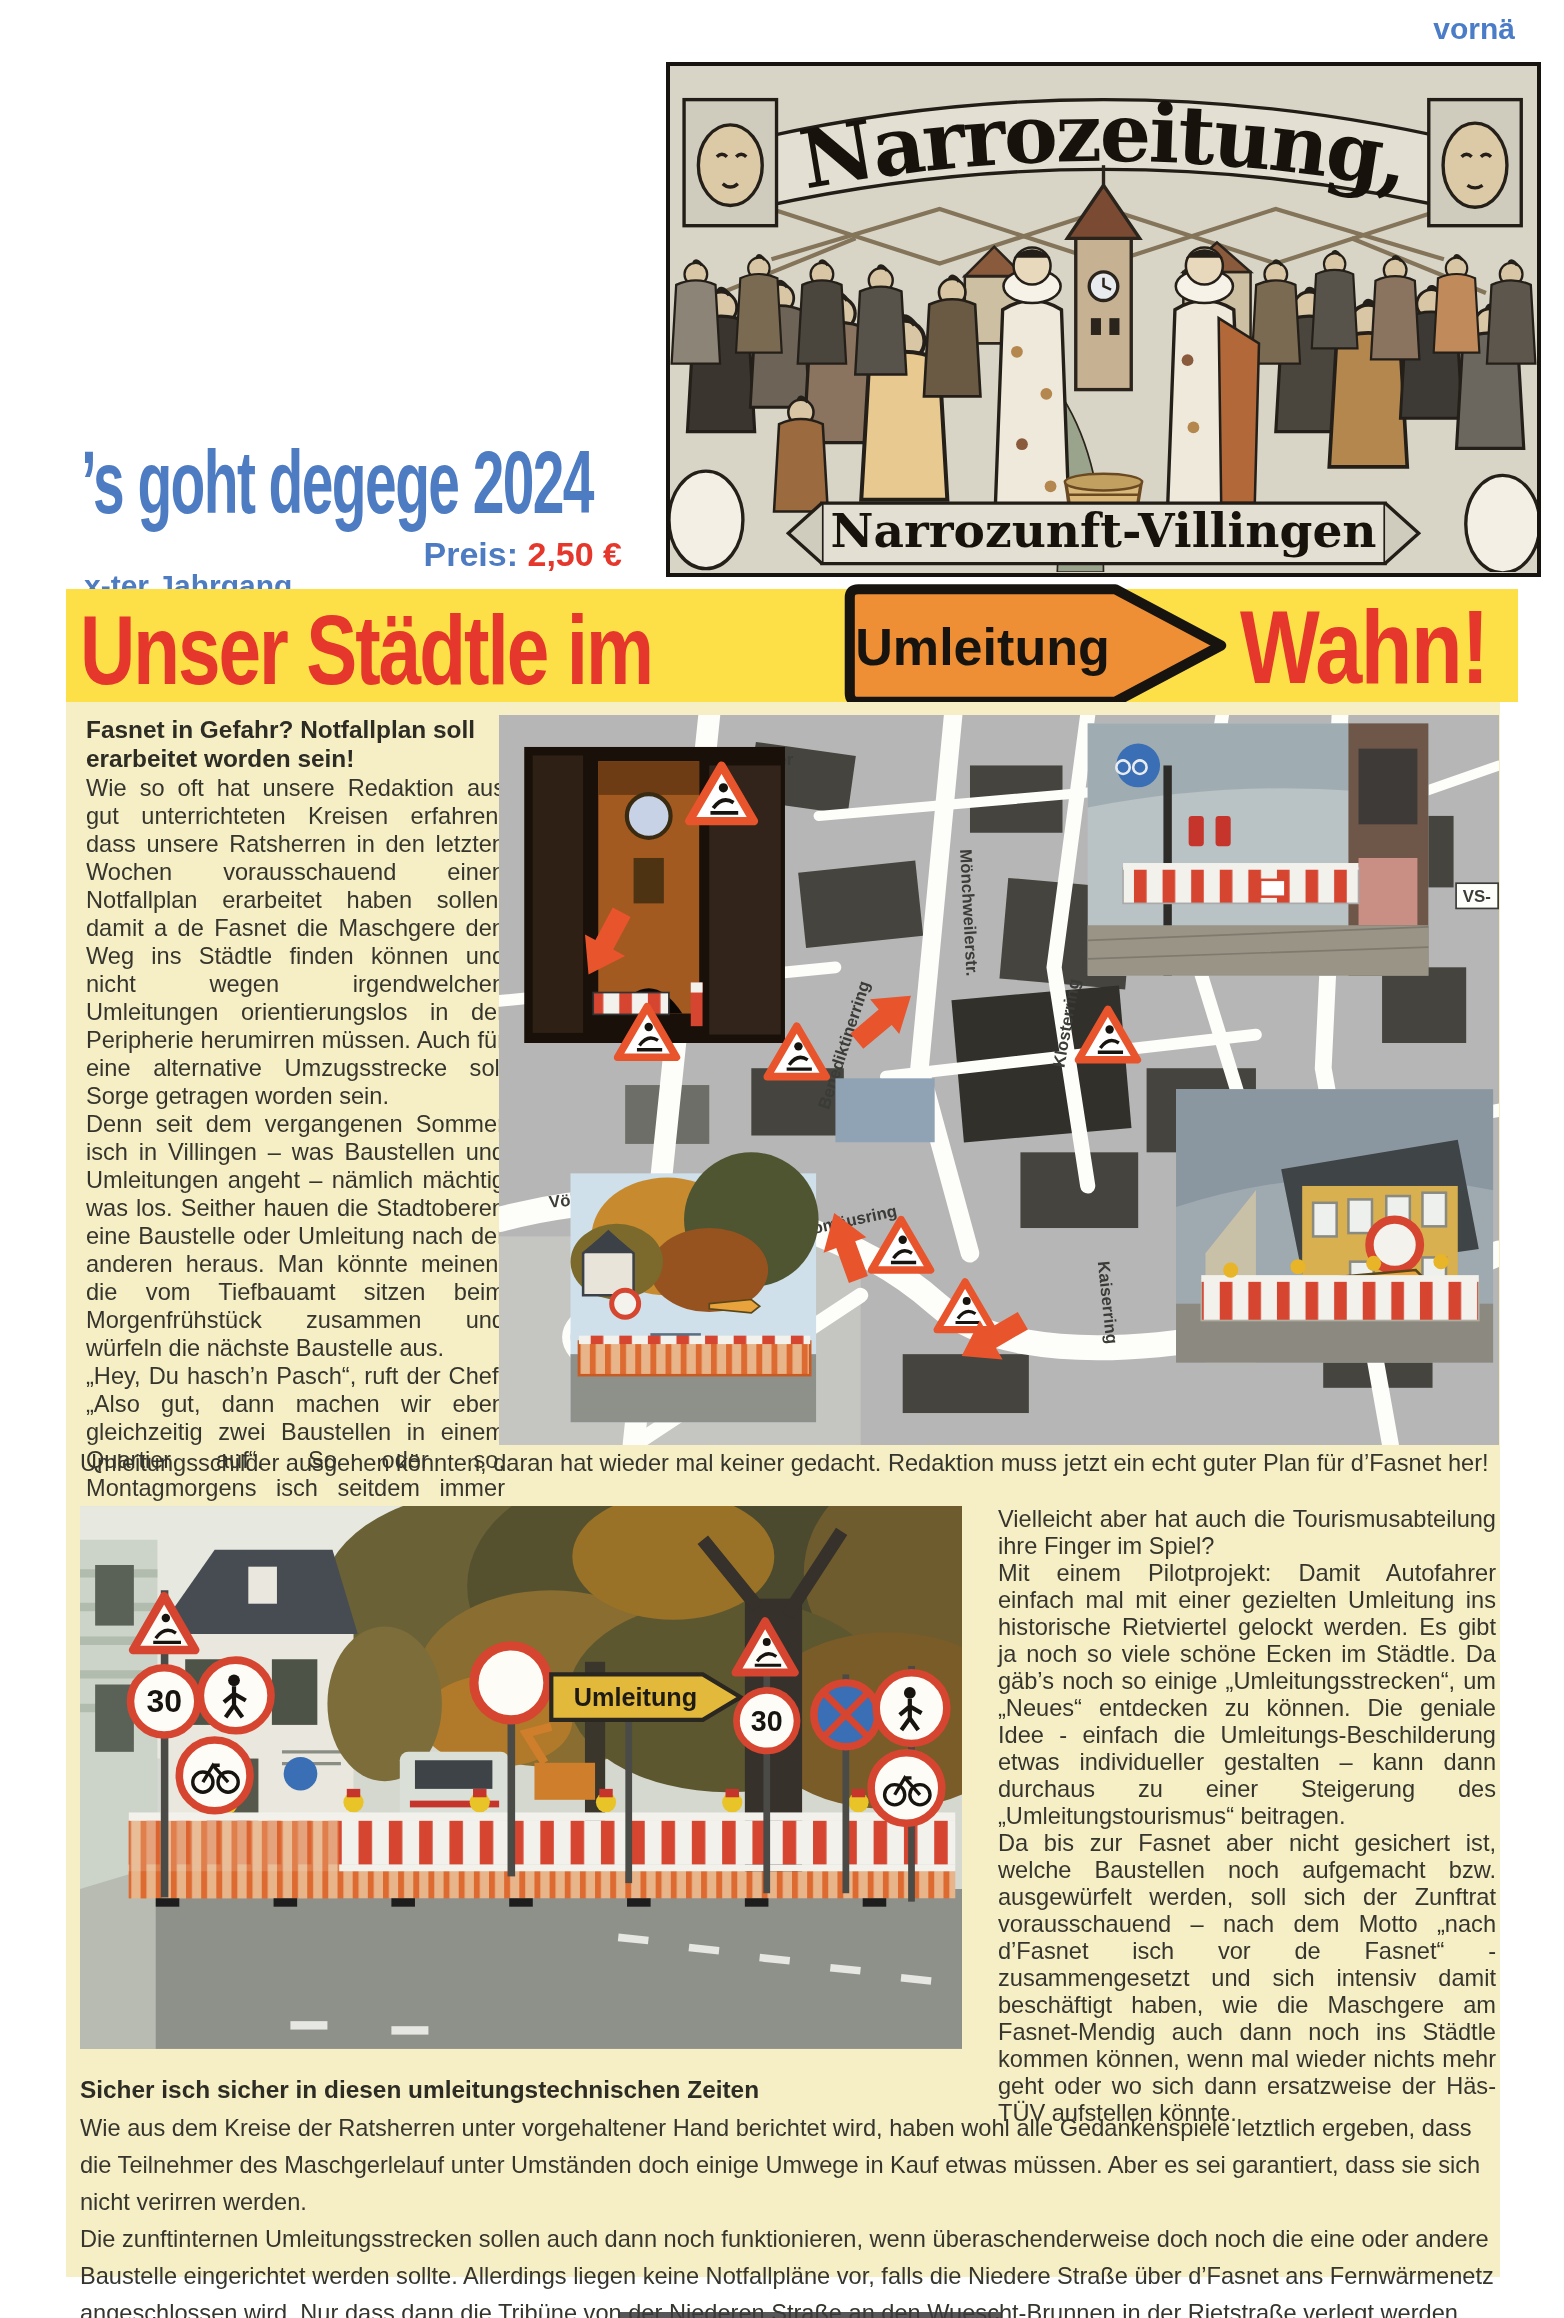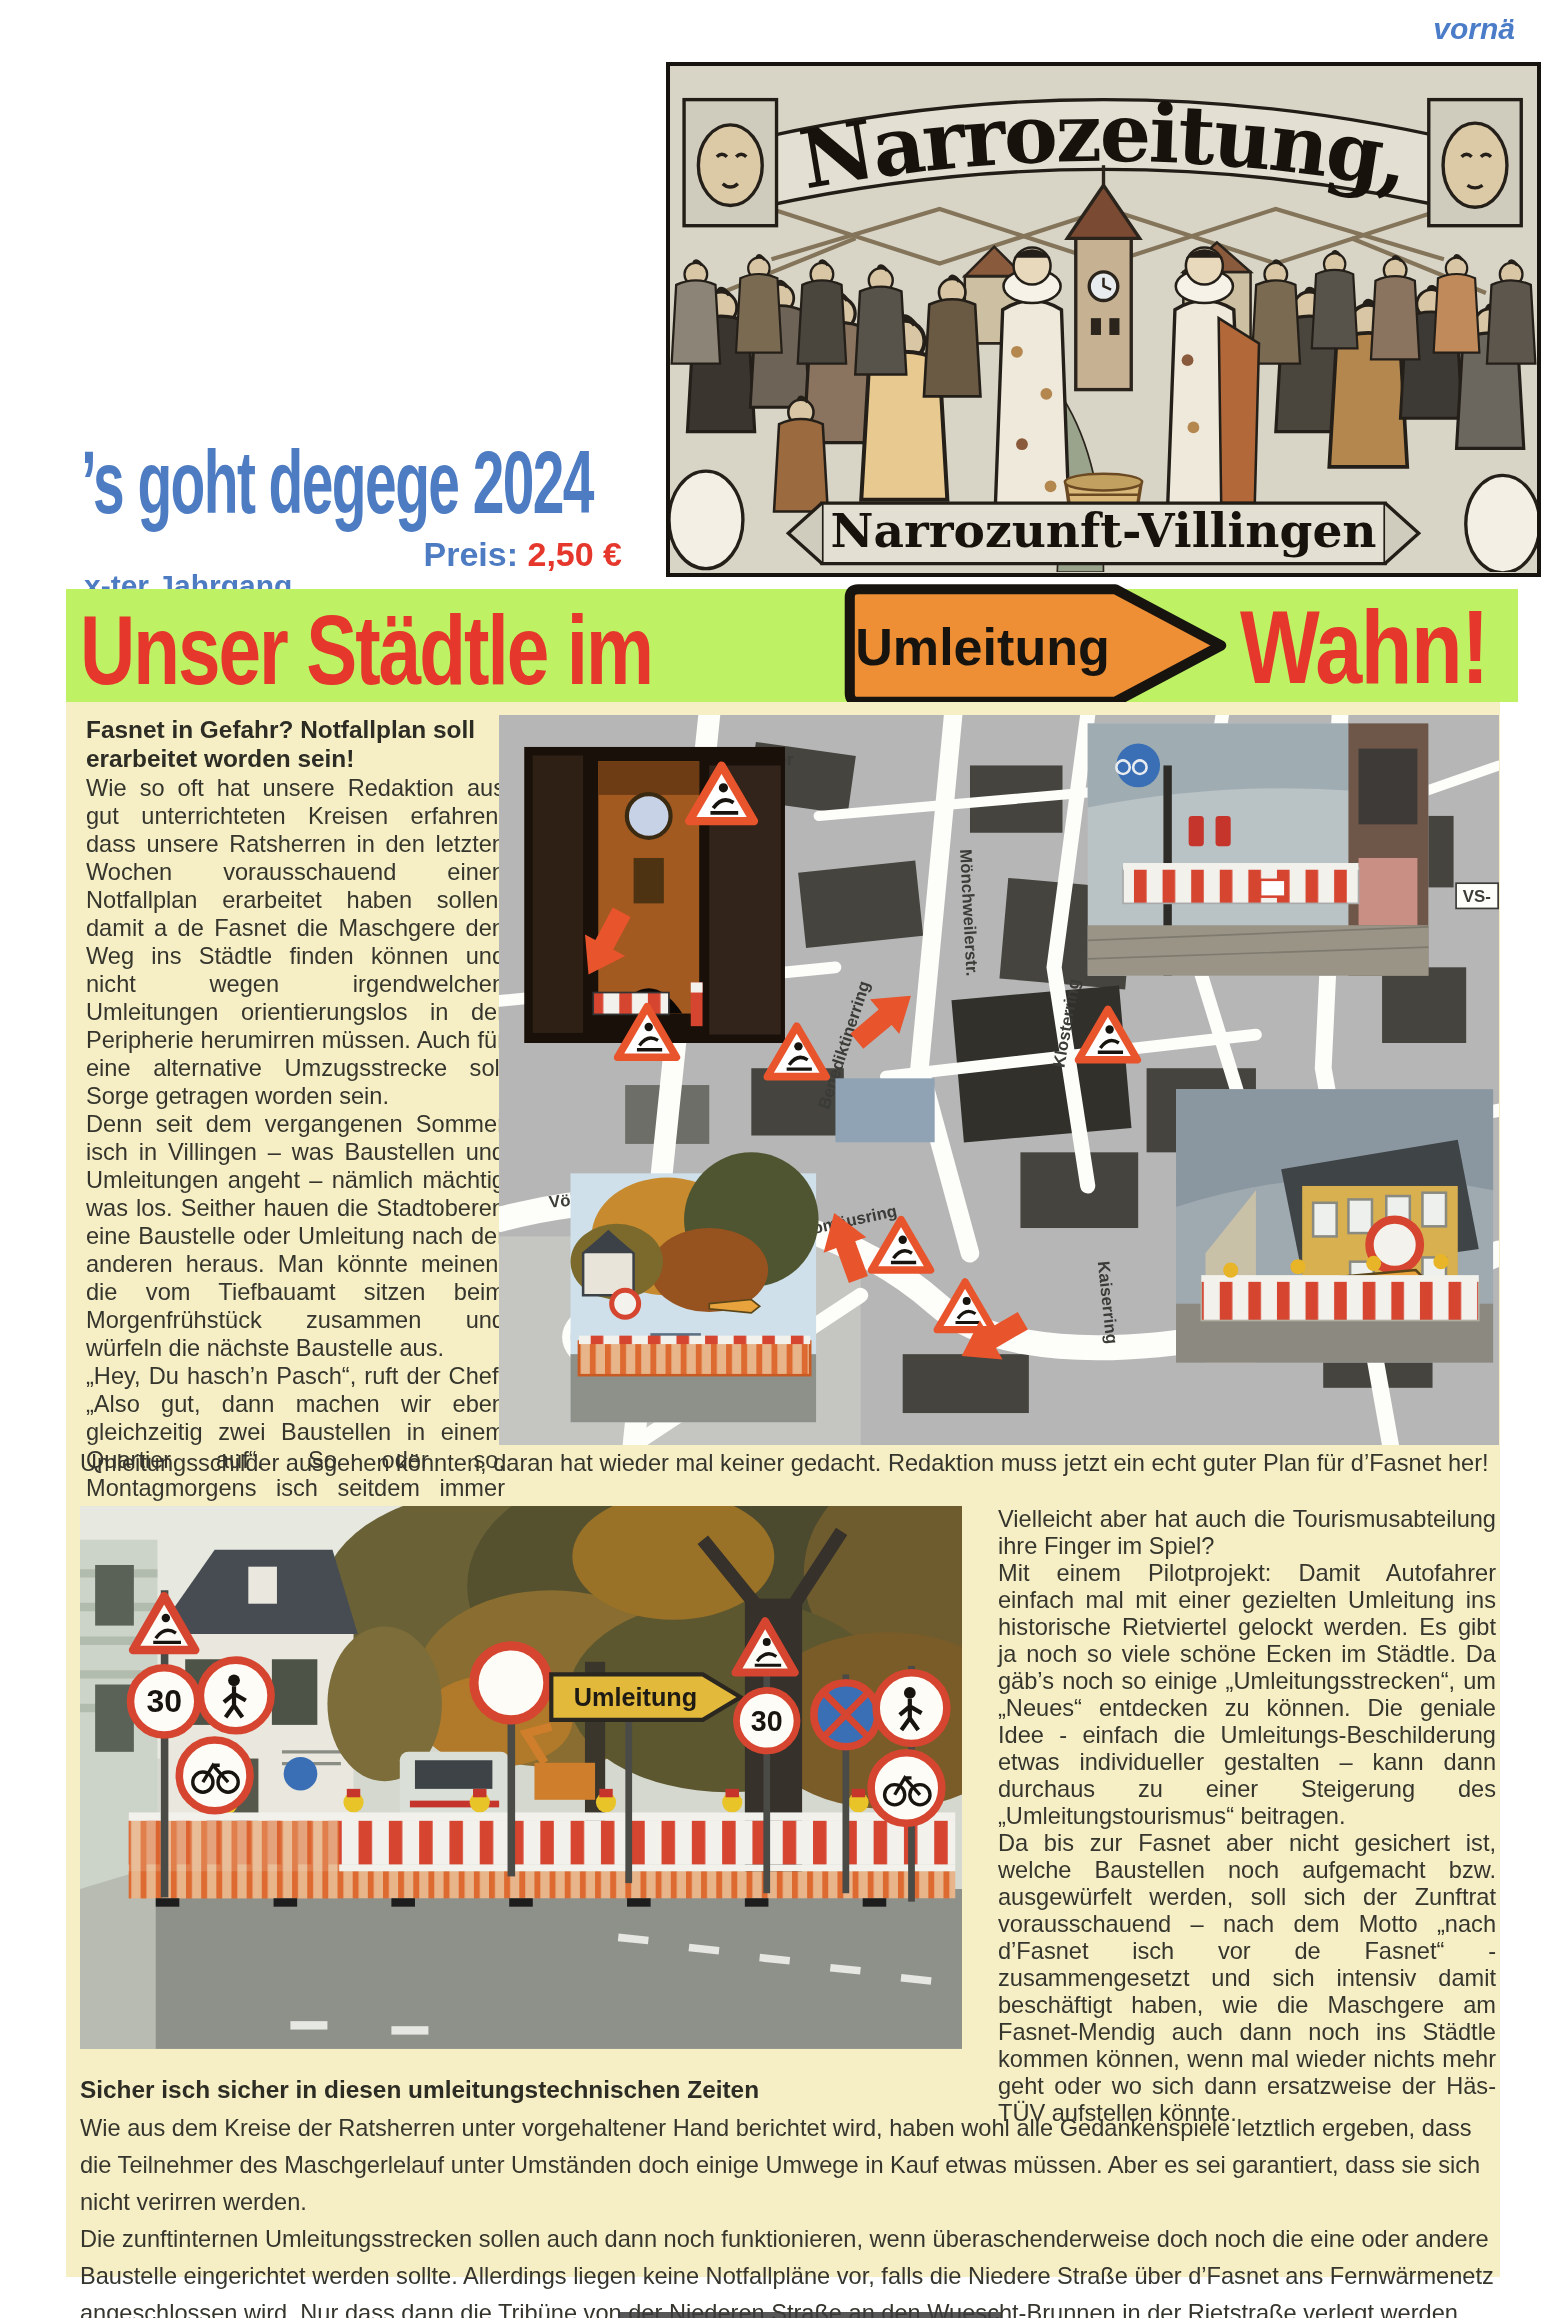--- a/index.html
+++ b/index.html
@@ -1,33 +1,33 @@
 <!DOCTYPE html>
 <html lang="de" style="font-size:13.5px"><head>
 <meta charset="utf-8">
 <style>
   html,body{margin:0;padding:0;background:#ffffff;}
   #page{position:relative;width:1565px;height:2319px;background:#fff;overflow:hidden;
         font-family:"Liberation Sans",sans-serif;color:#35352d;}
   .abs{position:absolute;}
   
-  #corner-label{right:50px;top:11.8px;font-size:30px;font-weight:bold;color:#4a7cc8;font-style:italic;}
+  #corner-label{right:50px;top:11.8px;font-size:30px;font-weight:bold;color:#4a7cc8;}
   #logo-block{left:80px;top:66px;width:505px;height:372px;background:#517ec3;}
   #logo-word{position:absolute;left:11.8px;top:5px;font-size:286px;line-height:286px;font-weight:bold;
              color:#fff;letter-spacing:-8.4px;transform:scaleX(.66);transform-origin:left top;white-space:nowrap;}
   #logo-tagline{position:absolute;left:0;bottom:11.8px;width:100%;text-align:center;font-size:31px;
                 font-weight:bold;color:#fff;transform:scaleX(.78);transform-origin:center;white-space:nowrap;}
   #edition-line{left:81px;top:431px;font-size:89px;font-weight:bold;color:#4e7cc2;letter-spacing:-2.5px;
                 transform:scaleX(.64);transform-origin:left top;white-space:nowrap;}
   #volume{left:84px;top:540px;font-size:30px;font-weight:bold;color:#4e7cc2;margin-top:29px;}
   #price-line{left:353px;top:535px;width:269px;text-align:right;font-size:34px;font-weight:bold;}
   #price-line .lbl{color:#4e7cc2;margin-left:32px;} #price-line .val{color:#e5372b;}
   #woodcut{left:666px;top:62px;width:875px;height:515px;background:#d8d4c6;border:4.2px solid #17140f;box-sizing:border-box;}
   
-  #banner{left:66px;top:589px;width:1452px;height:113px;background:#bef264;}
+  #banner{left:66px;top:589px;width:1452px;height:113px;background:#fde047;}
   .ban-red{position:absolute;font-weight:bold;color:#e5372b;white-space:nowrap;transform-origin:left top;}
   #banner-left{left:13.5px;top:5px;font-size:98px;letter-spacing:-2.5px;transform:scaleX(.78);}
   #banner-right{left:1174px;top:0px;font-size:103px;letter-spacing:-1.7px;transform:scaleX(.82);}
   #uml-sign{position:absolute;left:772px;top:-5px;width:400px;height:123px;}
   
   #pale-bg{left:66px;top:702px;width:1434px;height:1575px;background:#f6efc5;}
   .col{position:absolute;font-size:23.6px;line-height:28px;text-align:justify;color:#35352d;}
   .col p{margin:0 0 0 0;}
   .col h3{margin:0;font-size:24.4px;line-height:29.4px;font-weight:bold;color:#2c2c24;text-align:left;}
   #col-left{left:80px;top:715px;width:419px;margin-left:6px;}

